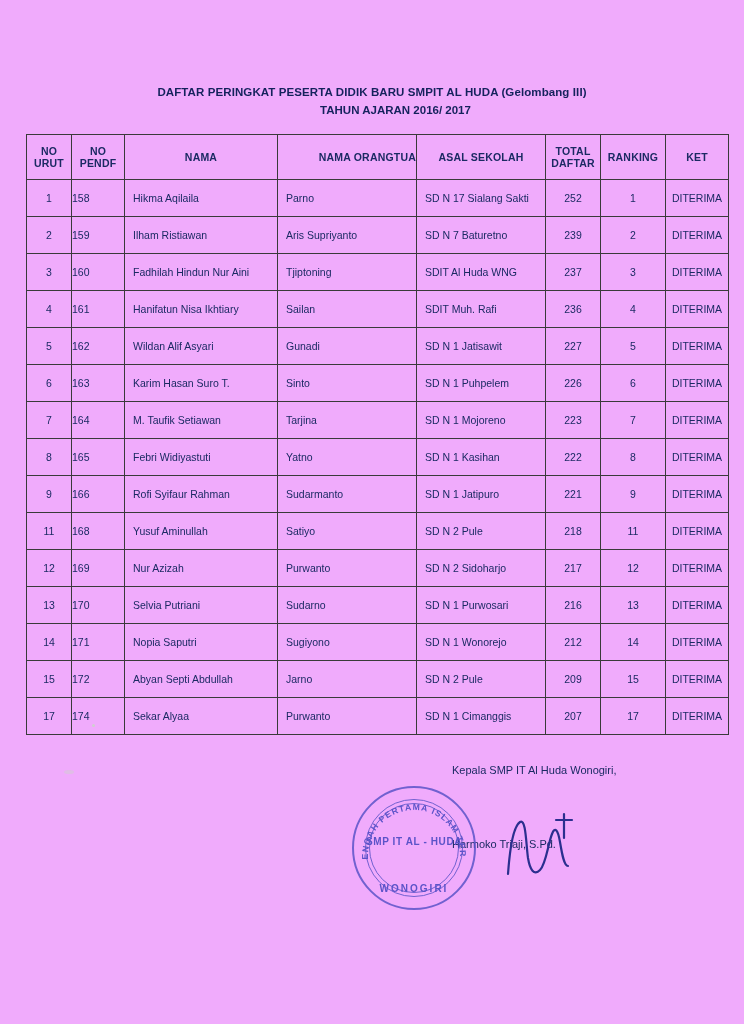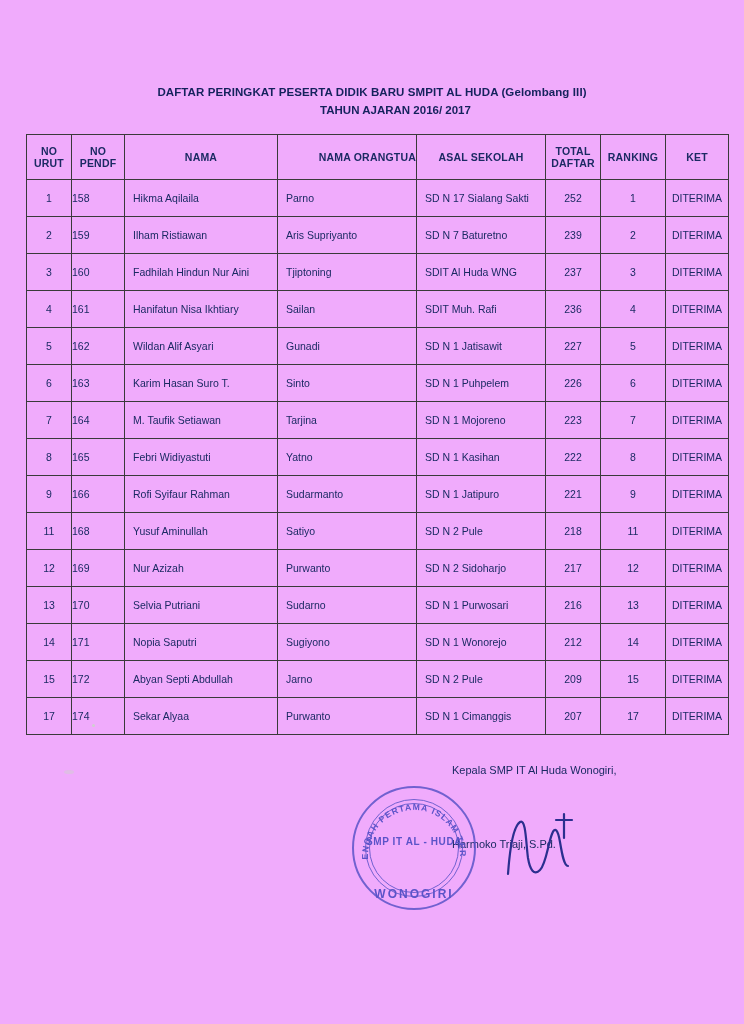--- a/index.html
+++ b/index.html
@@ -112,23 +112,23 @@
     top: 50px;
     text-align: center;
     font-size: 10px;
     font-weight: bold;
     letter-spacing: 0.6px;
     color: #5b53c8;
   }
   .stamp-bottom {
     position: absolute;
     left: 0; right: 0;
-    bottom: 9px;
+    bottom: 16px;
     text-align: center;
-    font-size: 12px;
+    font-size: 10px;
     font-weight: bold;
     letter-spacing: 2px;
     color: #5b53c8;
   }
   .stamp svg {
     position: absolute;
     inset: 0;
   }
   .stamp svg text {
     font-family: "Liberation Sans", sans-serif;

